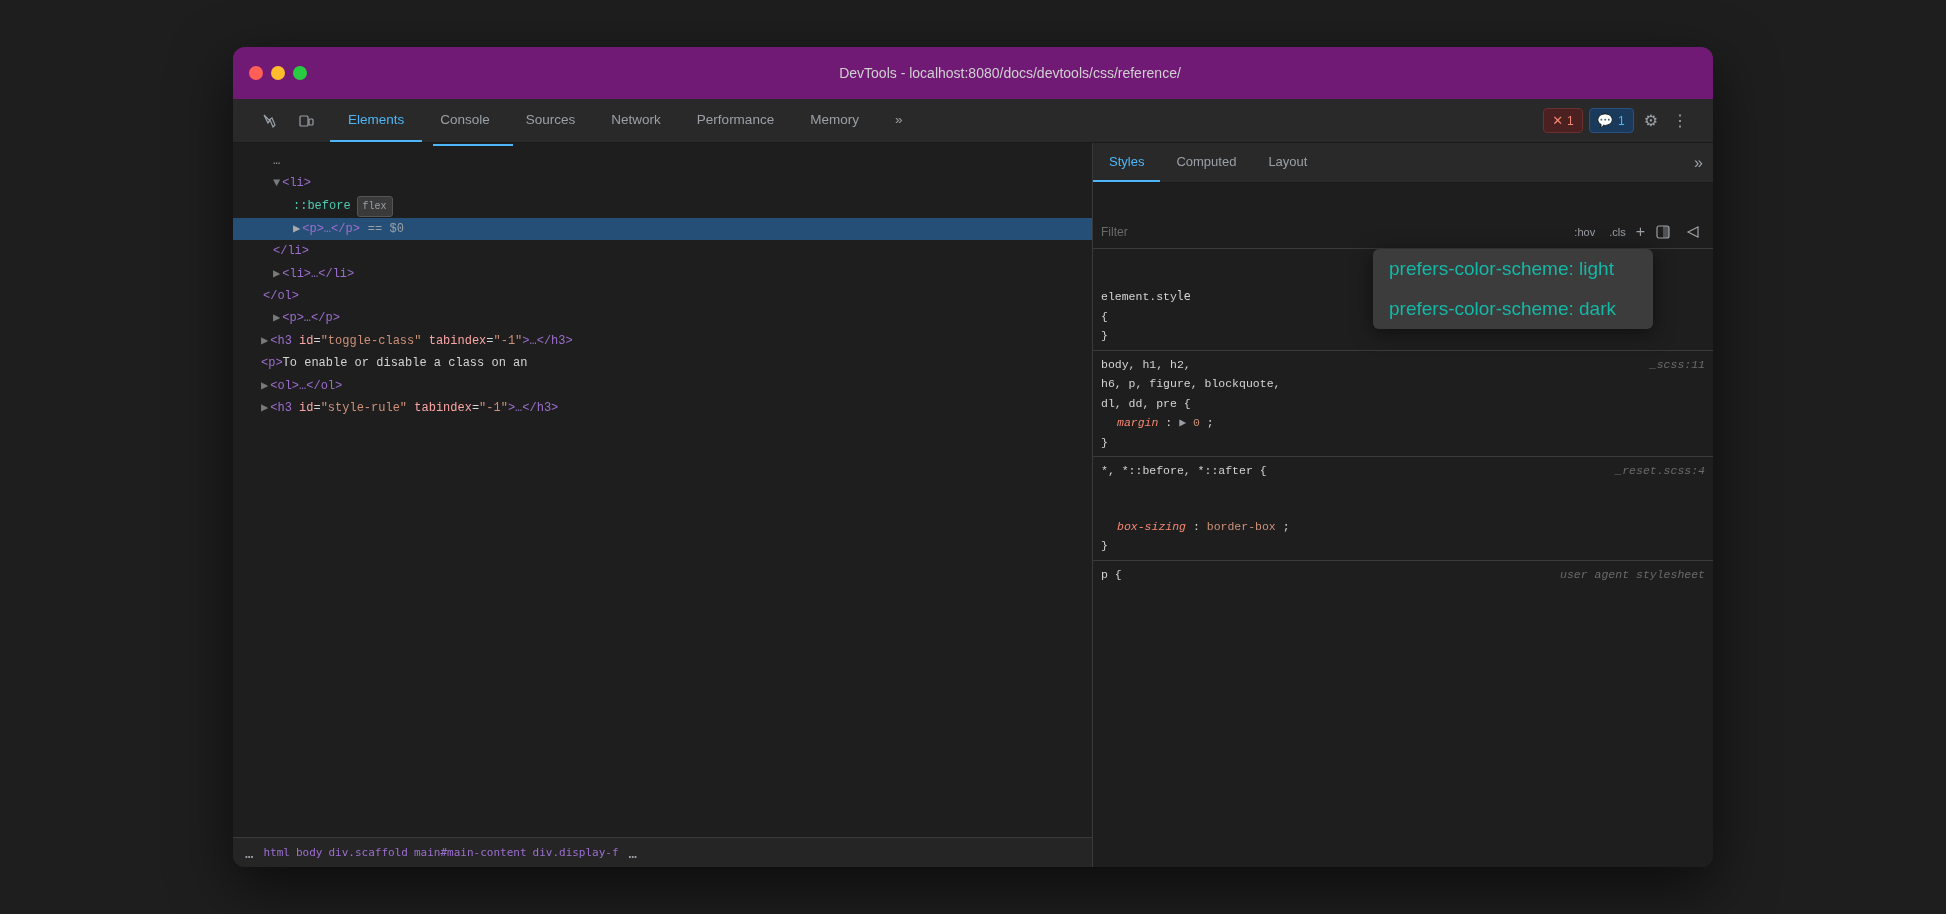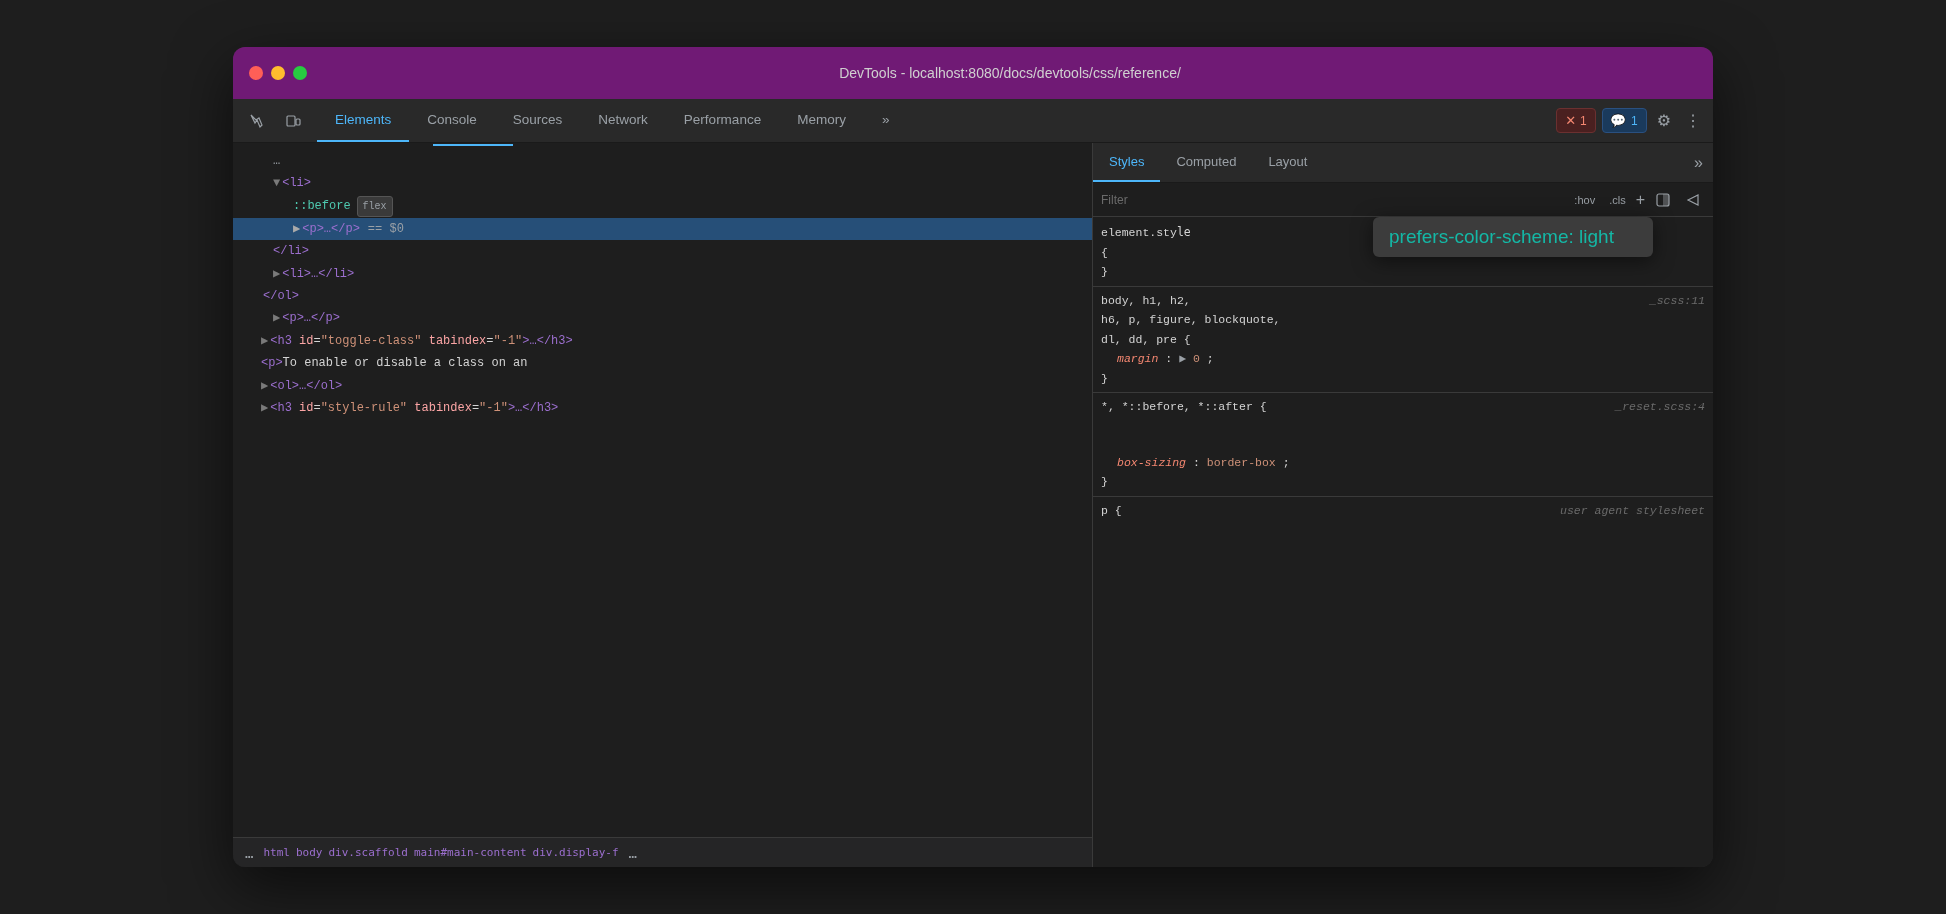--- a/index.html
+++ b/index.html
@@ -51,21 +51,21 @@
       font-weight: 500;
     }
     
     .toolbar {
       background: #292929;
       height: 44px;
       display: flex;
       align-items: stretch;
       border-bottom: 1px solid #1a1a1a;
       flex-shrink: 0;
-      padding: 0 8px;
+      padding: 0 21px;
     }
     .toolbar-left {
       display: flex;
       align-items: center;
       gap: 4px;
       margin-right: 8px;
     }
     .toolbar-icon-btn {
       width: 32px;
       height: 32px;
@@ -195,20 +195,21 @@
       overflow: hidden;
     }
     .breadcrumb-item { color: #9c6fcf; cursor: pointer; }
     
     .right-panel {
       flex: 1;
       background: #1e1e1e;
       display: flex;
       flex-direction: column;
       overflow: hidden;
+      gap: 32px;
     }
     .right-tabs {
       display: flex;
       align-items: stretch;
       background: #292929;
       height: 40px;
       border-bottom: 1px solid #1a1a1a;
       flex-shrink: 0;
     }
     .right-tab {
@@ -500,20 +501,21 @@
           </svg>
         </div>
         <div class="icon-btn-sm">
           <svg width="14" height="14" viewBox="0 0 14 14" fill="none">
             <path d="M2 7 L12 2 L12 12 Z" stroke="#9aa0a6" stroke-width="1.2" fill="none"></path>
           </svg>
         </div>
 
         <div class="dropdown-overlay">
           <div class="dropdown-item">prefers-color-scheme: light</div>
+          <div class="dropdown-item">prefers-color-scheme: dark</div>
         </div>
       </div>
 
       <div class="styles-content">
 
         <div class="style-rule-block">
           <div>
             <span class="style-selector">element.sty</span><span style="color:#d4d4d4; font-size:11.5px; font-family:monospace;">le</span>
           </div>
           <div><span class="style-brace">{</span></div>

